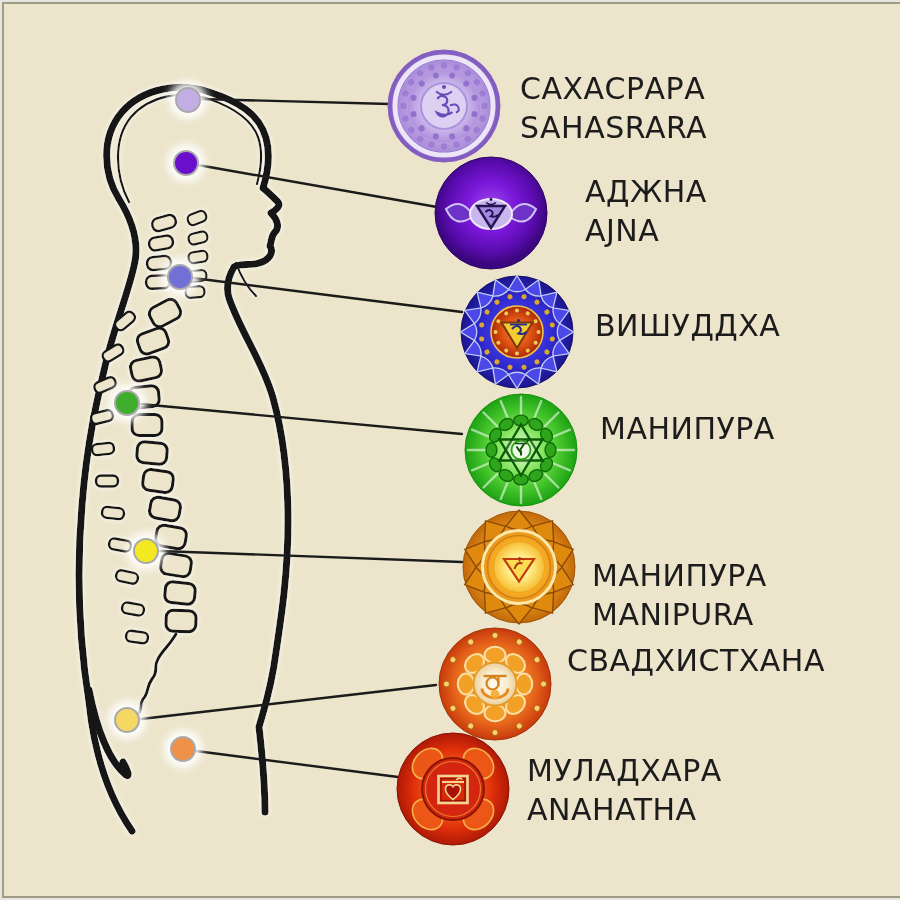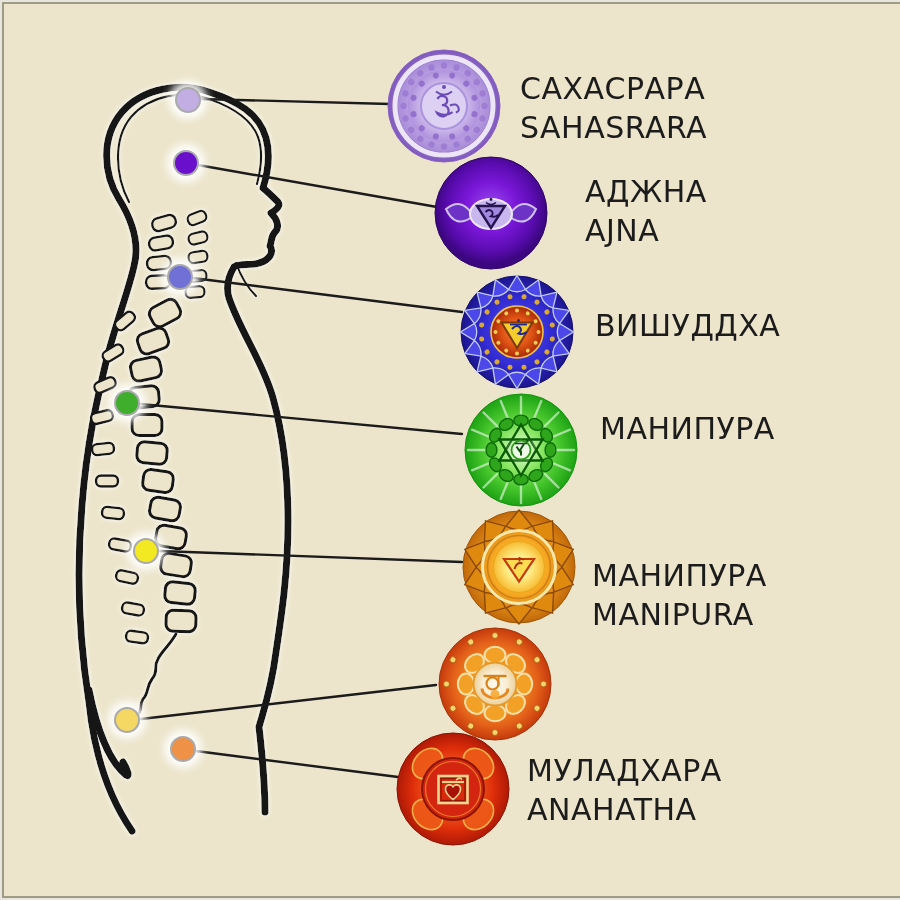--- a/index.html
+++ b/index.html
@@ -453,19 +453,20 @@
     <div>ВИШУДДХА</div>
   </div>
   <div class="label" style="left:600px;top:409px">
     <div>МАНИПУРА</div>
   </div>
   <div class="label" style="left:592px;top:556px">
     <div>МАНИПУРА</div>
     <div>MANIPURA</div>
   </div>
   <div class="label" style="left:567px;top:641px">
+    <div>СВАДХИСТХАНА</div>
   </div>
   <div class="label" style="left:527px;top:751px">
     <div>МУЛАДХАРА</div>
     <div>ANAHATHA</div>
   </div>
 
 </div>
 
 </body></html>

